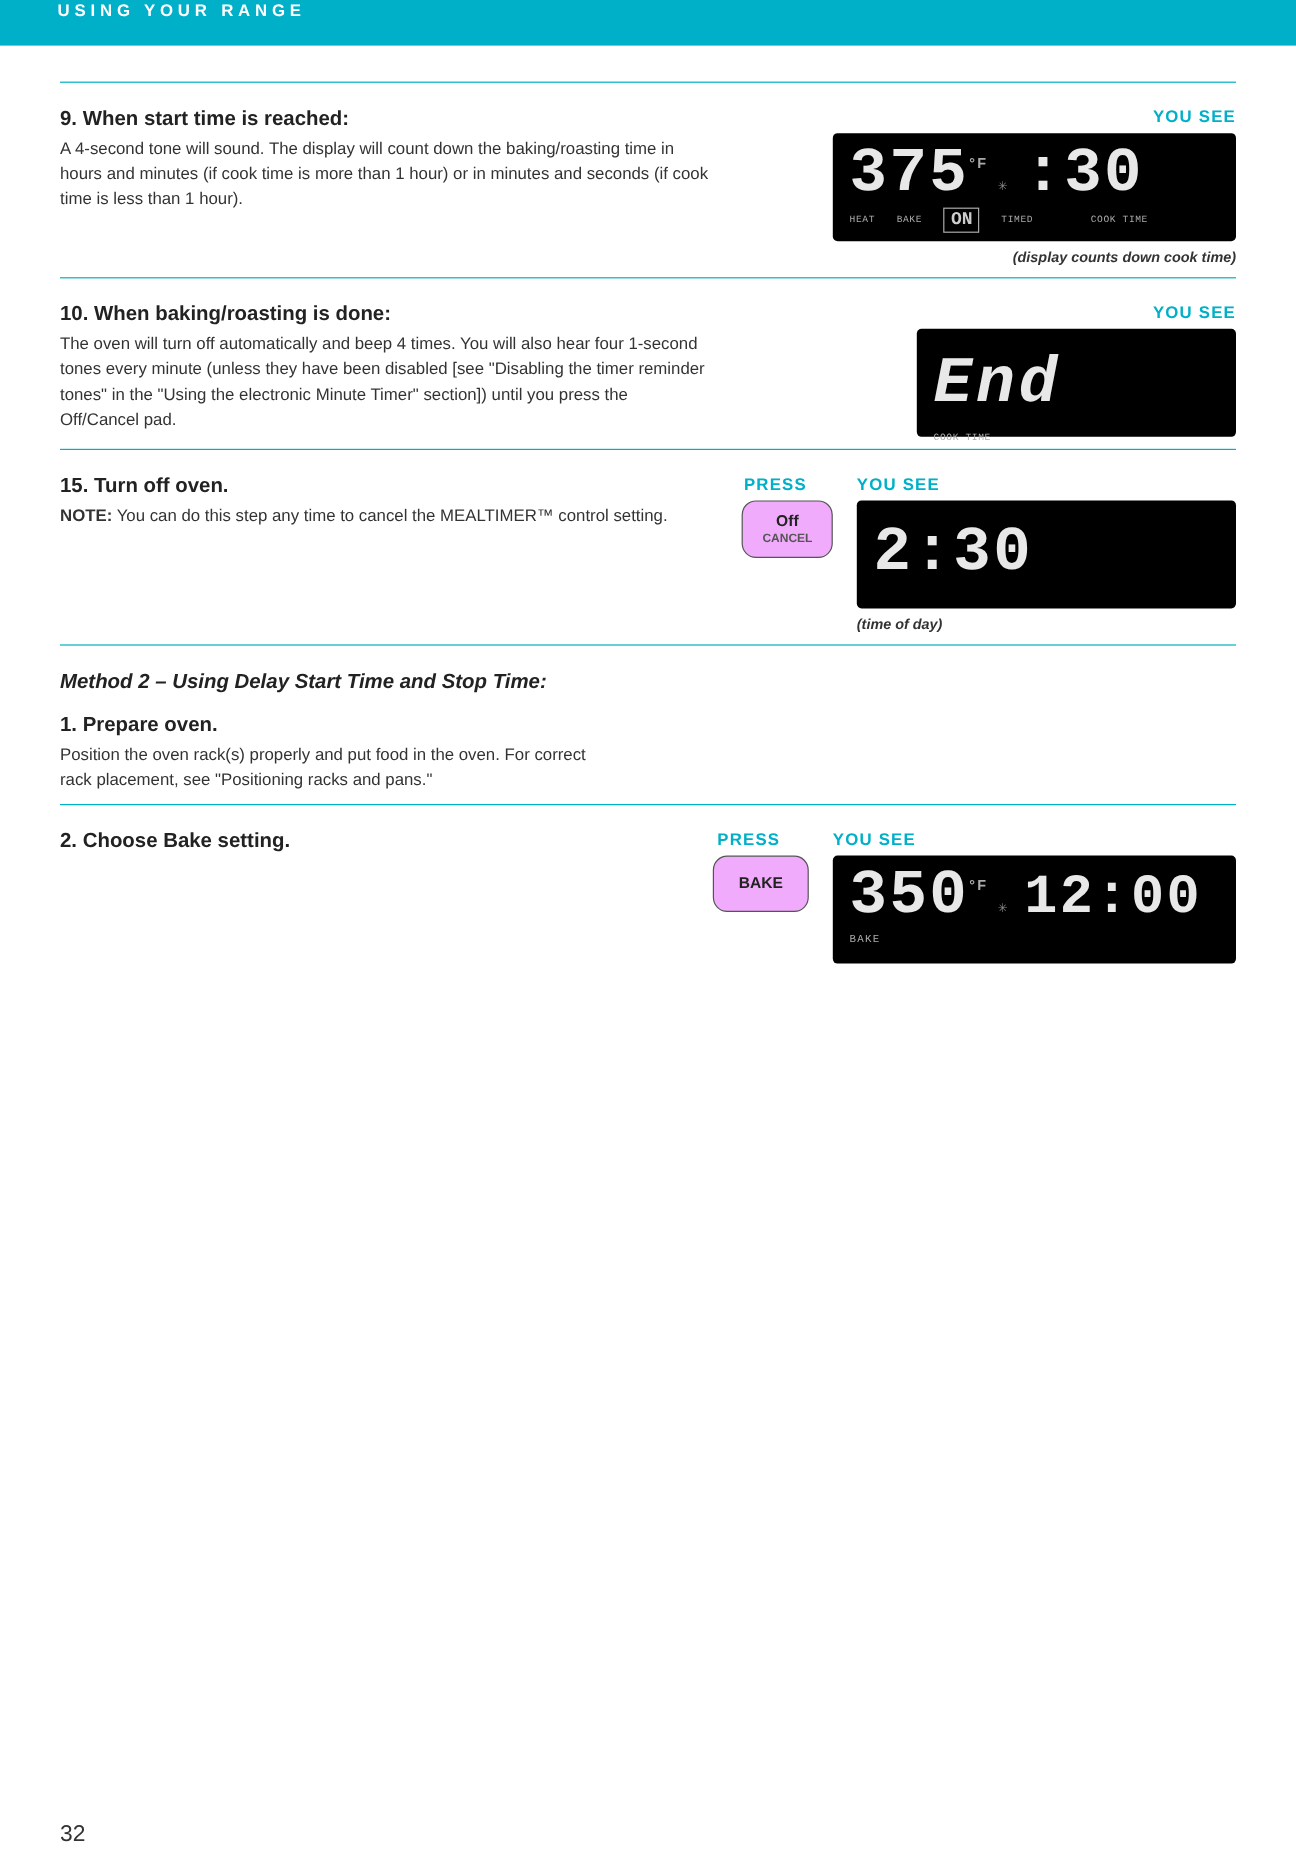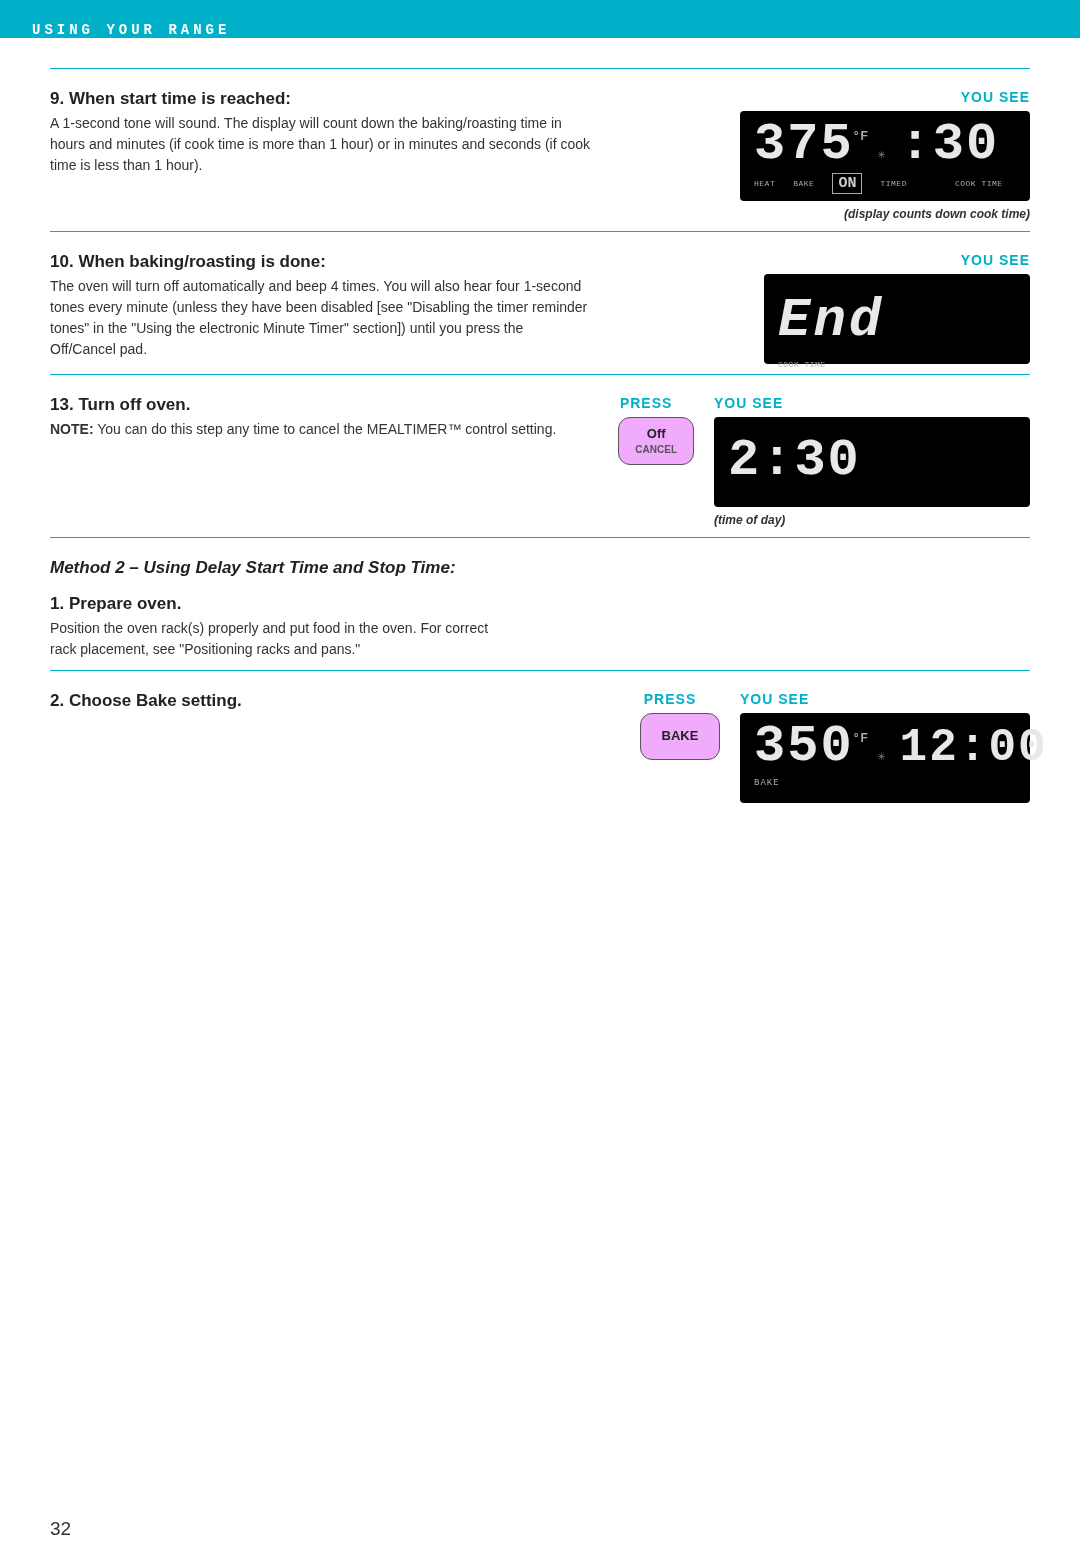--- a/index.html
+++ b/index.html
@@ -10,23 +10,22 @@
       font-family: Arial, Helvetica, sans-serif;
       font-size: 15px;
       color: #222;
       position: relative;
     }
 
     .header-bar {
       background: #00b0c8;
       height: 38px;
       display: flex;
-      align-items: flex-end;
-      padding: 0 32px;
-      font-family: Liberation Mono, monospace;
+      align-items: flex-start;
+      padding: 0 48px;
     }
     .header-bar span {
       color: white;
       font-size: 14px;
       font-weight: bold;
       letter-spacing: 4px;
       text-transform: uppercase;
     }
 
     .page-content {
@@ -83,21 +82,21 @@
     .display-screen {
       background: #000;
       color: #e0e0e0;
       border-radius: 4px;
       padding: 8px 14px;
       font-family: 'Courier New', monospace;
       position: relative;
     }
 
     .display-screen.wide {
-      width: 290px;
+      width: 336px;
       height: 90px;
     }
 
     .display-screen.medium {
       width: 316px;
       height: 90px;
     }
 
     .display-screen.end-screen {
       width: 266px;
@@ -254,21 +253,21 @@
 </div>
 
 <div class="page-content">
 
   <div class="section">
     <div class="section-left">
       <div class="section-number">
         <span>9.</span>
         <span>When start time is reached:</span>
       </div>
-      <div class="section-body">A 1-second tone will sound. The display will count down the baking/roasting time in hours and minutes (if cook time is more than 1 hour) or in minutes and seconds (if cook time is less than 1 hour).</div>
+      <div class="section-body">A 4-second tone will sound. The display will count down the baking/roasting time in hours and minutes (if cook time is more than 1 hour) or in minutes and seconds (if cook time is less than 1 hour).</div>
     </div>
     <div class="section-right">
       <div class="you-see-label">YOU SEE</div>
       <div class="display-screen wide">
         <div class="display-inner">
           <span class="display-big-text">375<span class="display-f">°F</span></span>
           <span style="font-size:13px;color:#888;margin-left:4px">✳</span>
           <span class="display-big-text" style="margin-left:10px">:30</span>
         </div>
         <div class="timed-heat-row">
@@ -300,21 +299,21 @@
         <div style="margin-top:4px;">
           <span class="label-sm">COOK TIME</span>
         </div>
       </div>
     </div>
   </div>
 
   <div class="section">
     <div class="section-left">
       <div class="section-number">
-        <span>13.</span>
+        <span>15.</span>
         <span>Turn off oven.</span>
       </div>
       <div class="section-body">
         <span class="note-bold">NOTE:</span>
         <span>You can do this step any time to cancel the MEALTIMER™ control setting.</span>
       </div>
     </div>
     <div class="section-right">
       <div class="press-you-see-row">
         <div class="press-col">

